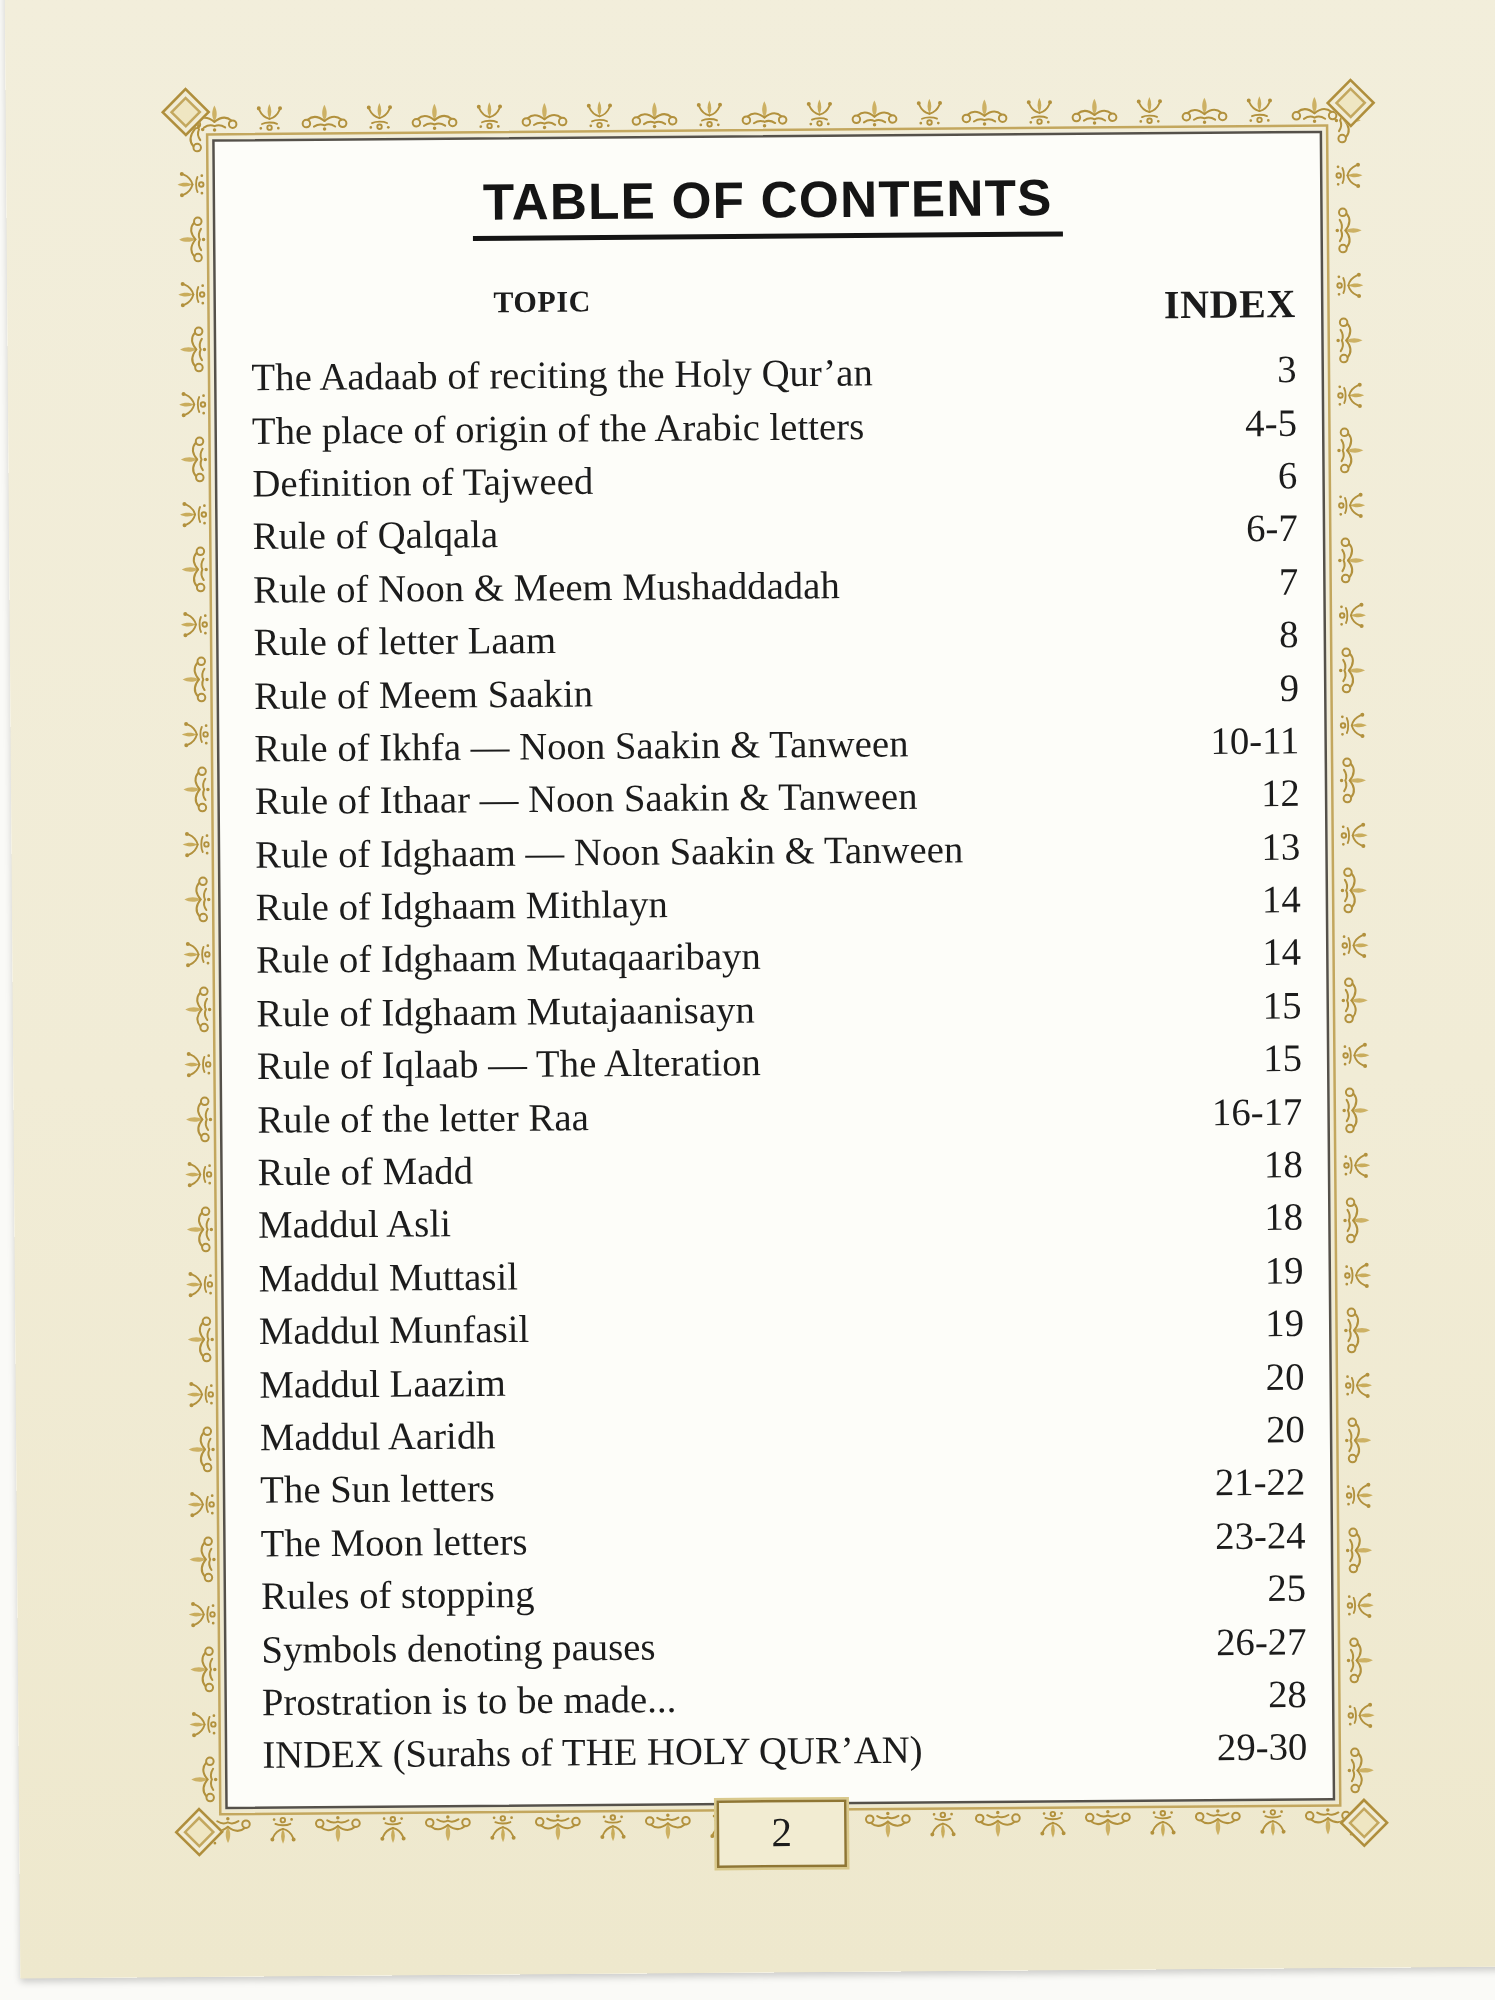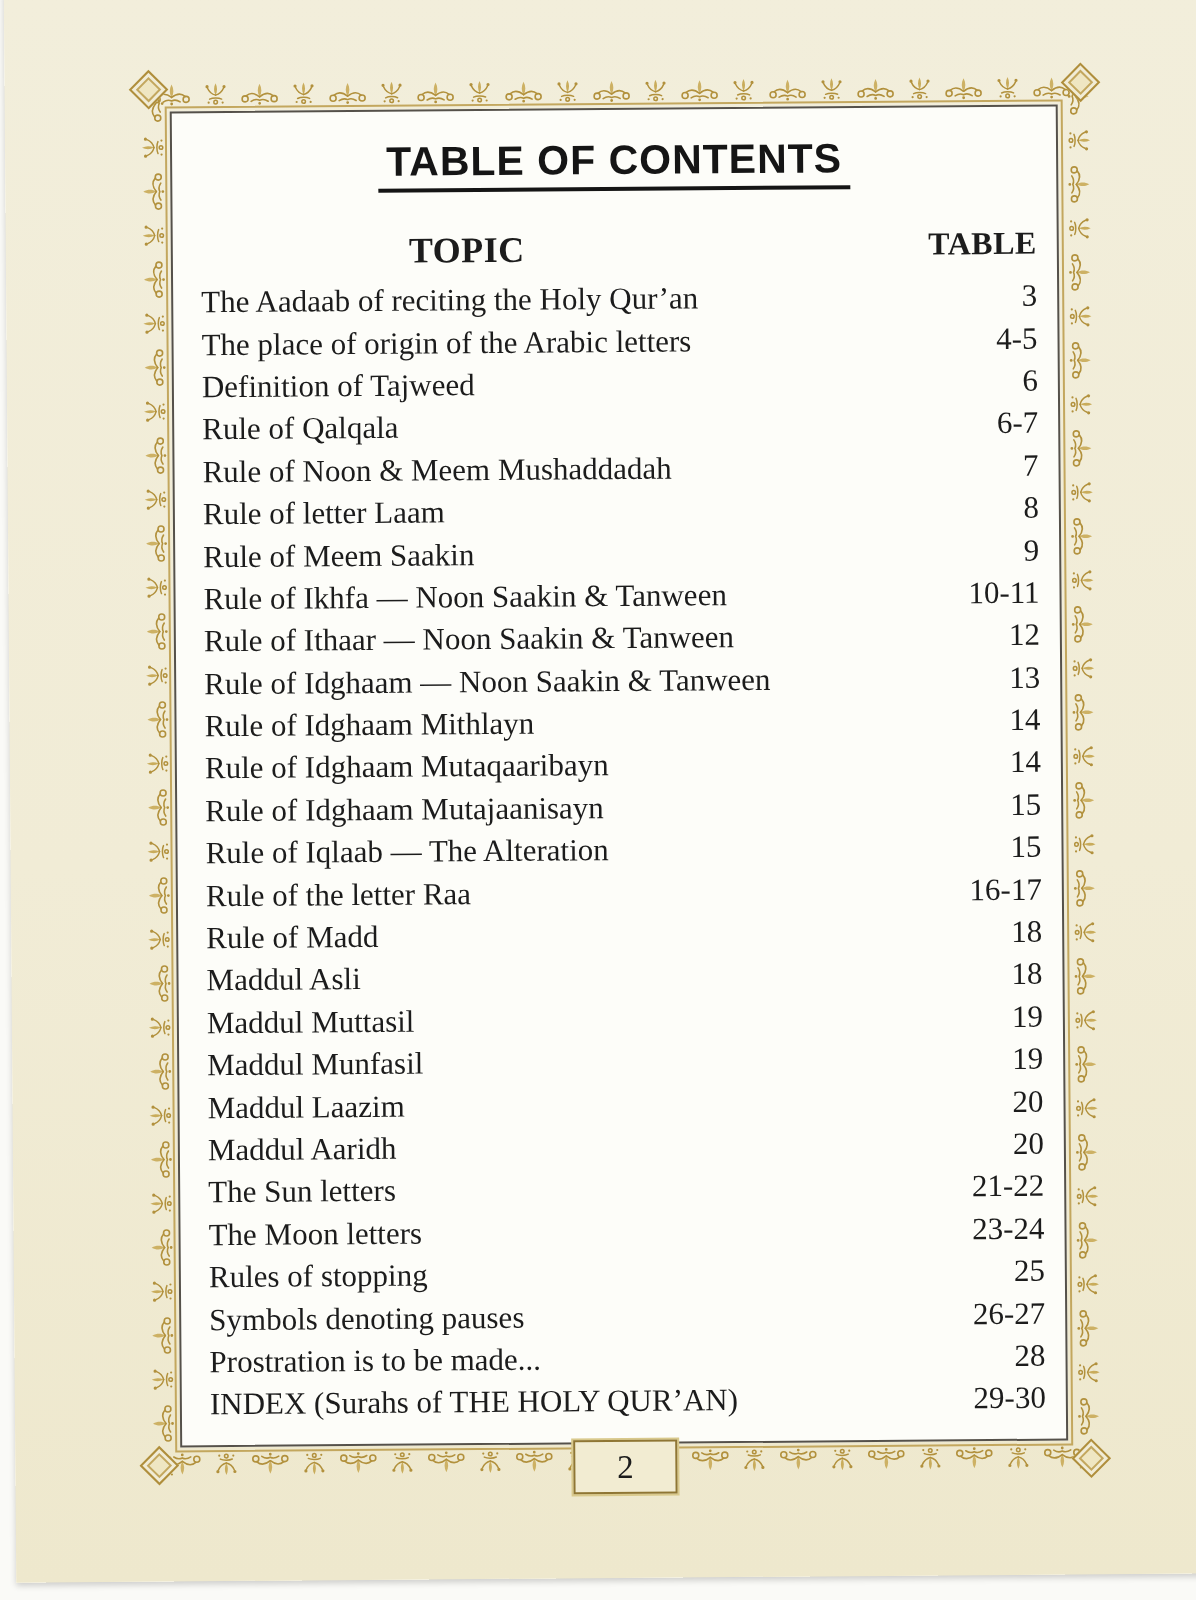--- a/index.html
+++ b/index.html
@@ -42,22 +42,22 @@
     font-weight: bold;
     font-size: 41px;
     letter-spacing: 1px;
     color: #151515;
     border-bottom: 4px solid #151515;
     padding: 0 8px 3px 8px;
   }
 
   .toc-head { position: relative; margin-top: 44px; height: 44px; }
   .col-topic {
-    position: absolute; left: 236px; top: 0;
-    font-weight: bold; font-size: 36px; letter-spacing: 0.5px;
+    position: absolute; left: 222px; top: 0;
+    font-weight: bold; font-size: 24px; letter-spacing: 0.5px;
   }
   .col-page {
     position: absolute; right: 20px; top: 0;
     font-weight: bold; font-size: 32px; letter-spacing: 0.5px;
   }
 
   .toc-list { margin-top: 6px; }
   .toc-row { display: flex; align-items: center; height: 42.4px; }
   .toc-topic { flex: 1; padding-left: 28px; font-size: 31px; white-space: nowrap; overflow: hidden; }
   .toc-pageno { width: 140px; padding-right: 20px; text-align: right; font-size: 31px; }
@@ -1737,21 +1737,21 @@
     <div class="corner c-tr"></div>
     <div class="corner c-bl"></div>
     <div class="corner c-br"></div>
 
     <div class="panel">
       <div class="title-wrap">
         <span class="page-title">TABLE OF CONTENTS</span>
       </div>
       <div class="toc-head">
         <span class="col-topic">TOPIC</span>
-        <span class="col-page">TABLE</span>
+        <span class="col-page">INDEX</span>
       </div>
       <div class="toc-list" id="toc-list">
   <div class="toc-row">
     <span class="toc-topic">The Aadaab of reciting the Holy Qur’an</span>
     <span class="toc-pageno">3</span>
   </div>
 
   <div class="toc-row">
     <span class="toc-topic">The place of origin of the Arabic letters</span>
     <span class="toc-pageno">4-5</span>

